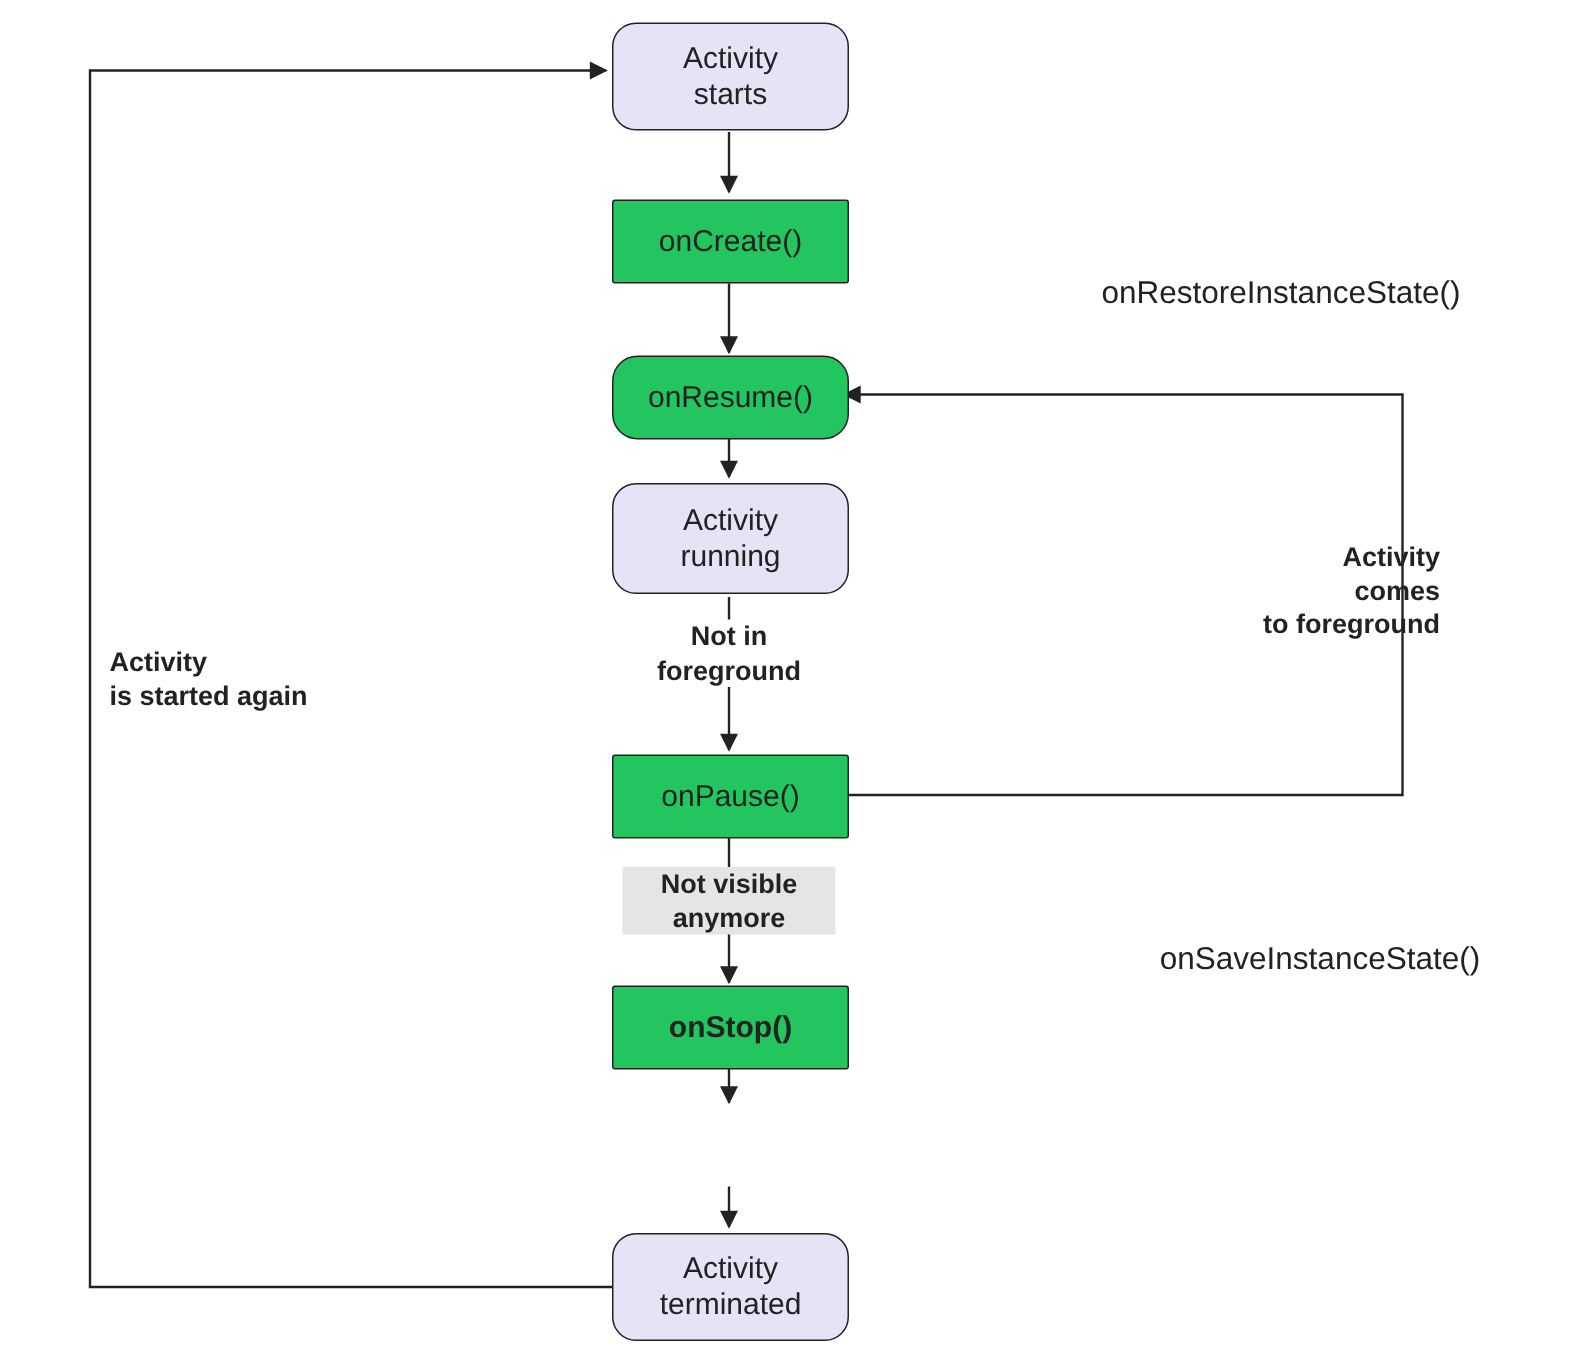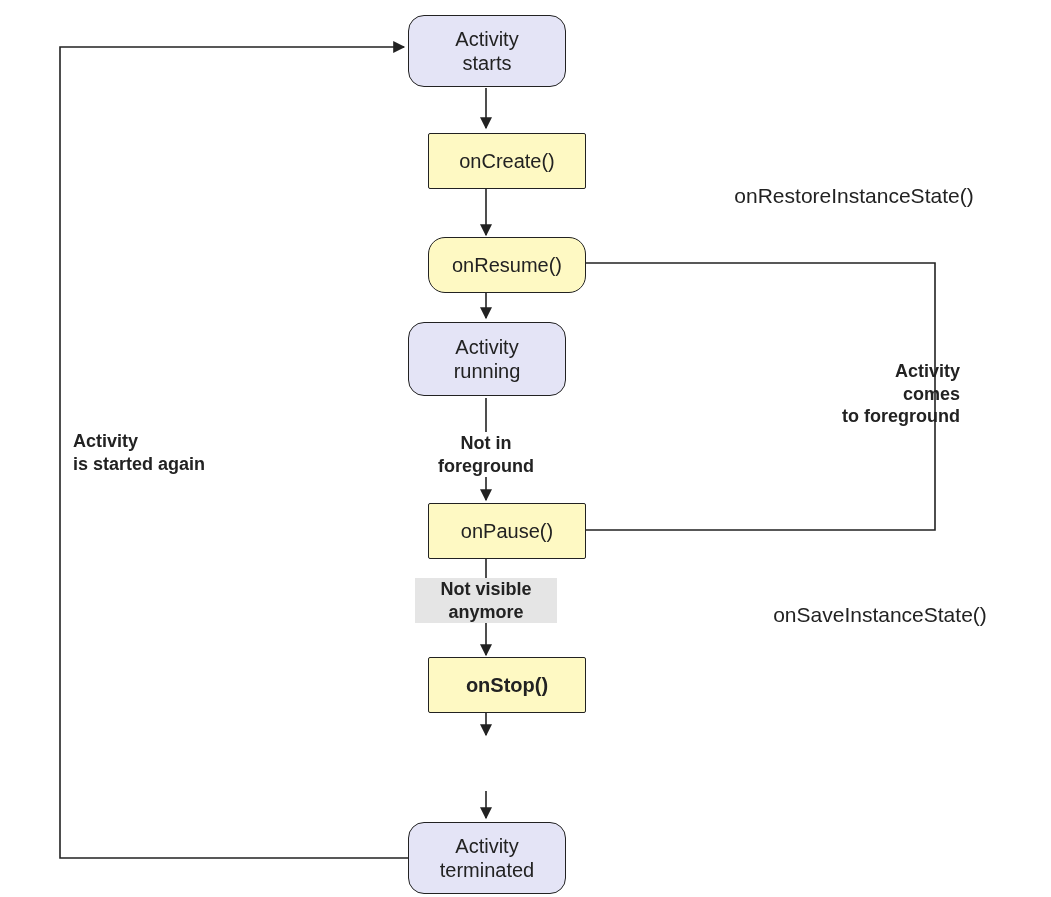--- a/index.html
+++ b/index.html
@@ -24,24 +24,23 @@
     text-align: center;
     white-space: pre-line;
     line-height: 1.2;
   }
   .state {
     background: #e4e4f6;
     border: 1px solid #222;
     border-radius: 16px;
   }
   .method {
-    background: #fef9c3;
+    background: #22c55e;
     border: 1px solid #222;
     border-radius: 2px;
-    margin-left: 20px;
   }
   .label {
     position: absolute;
     text-align: center;
     white-space: pre-line;
     line-height: 1.25;
   }
   .label.bold { font-weight: bold; }
   .label.left { text-align: left; }
   svg {
@@ -96,23 +95,23 @@
   <div class="node method" style="left:408px; top:503px; width:158px; height:56px;">onPause()</div>
 
   <div class="node method" style="left:408px; top:657px; width:158px; height:56px;font-weight:bold;">onStop()</div>
 
 
   <div class="node state" style="left:408px; top:822px; width:158px; height:72px;">Activity
 terminated</div>
 
   <div class="label" style="left:704px; top:183px; width:300px; font-size:21px;">onRestoreInstanceState()</div>
 
-  <div class="label" style="left:740px; top:602px; width:280px; font-size:21px;">onSaveInstanceState()</div>
+  <div class="label" style="left:740px; top:627px; width:280px; font-size:21px;">onSaveInstanceState()</div>
 
-  <div class="label bold" style="left:415px; top:432px; width:142px; font-size:18px; background:#fff;">Not in
+  <div class="label bold" style="left:415px; top:413px; width:142px; font-size:18px; background:#fff;">Not in
 foreground</div>
 
   <div class="label bold" style="left:415px; top:578px; width:142px; font-size:18px; background:#e5e5e5;">Not visible
 anymore</div>
 
   <div class="label bold" style="left:800px; top:360px; width:160px; font-size:18px; text-align:right;">Activity
 comes
 to foreground</div>
 
   <div class="label bold left" style="left:73px; top:430px; width:200px; font-size:18px;">Activity

